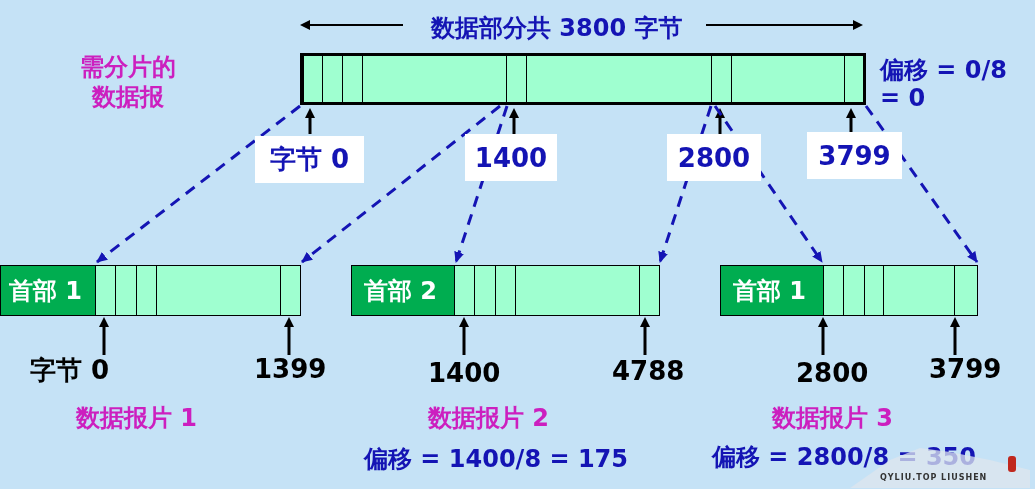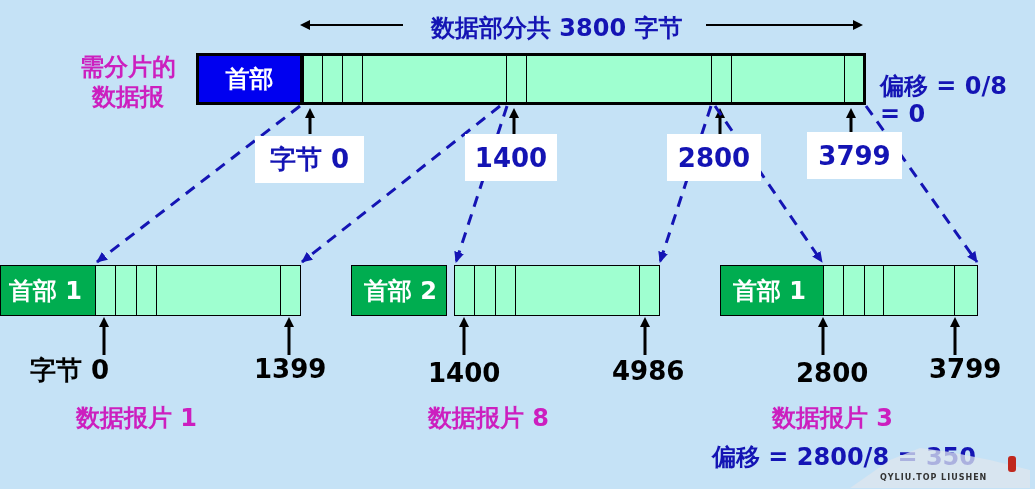--- a/index.html
+++ b/index.html
@@ -5,21 +5,21 @@
   html, body { margin: 0; padding: 0; }
   body { width: 1035px; height: 489px; background: #c5e2f6; overflow: hidden; position: relative;
          font-family: "DejaVu Sans", "Liberation Sans", sans-serif; }
   #stage { position: absolute; left: 0; top: 0; width: 1035px; height: 489px; }
   .abs { position: absolute; white-space: nowrap; font-weight: bold; line-height: 1; }
   .blue { color: #1414b4; }
   .magenta { color: #cc1fbf; }
   .black { color: #000; }
   .title { left: 415px; top: 16px; font-size: 24px; margin-left: 16px; }
   .orig-label { left: 72px; top: 52px; font-size: 24px; line-height: 30px; text-align: center; width: 112px; }
-  .offset-main { left: 880px; top: 56px; font-size: 24px; line-height: 28px; margin-top: 16px; }
+  .offset-main { left: 880px; top: 56px; font-size: 24px; line-height: 28px; }
   .seg { position: absolute; box-sizing: border-box; }
   .hdr-main { left: 196px; top: 53px; width: 104px; height: 52px; background: #0000f0; border: 3px solid #000; border-right: none;
               display: flex; align-items: center; justify-content: center; font-size: 24px; font-weight: bold; color: #fff; }
   .body-main { left: 300px; top: 53px; width: 566px; height: 52px; background: #9fffd0; border: 3px solid #000; }
   .div-line { position: absolute; top: 0; bottom: 0; width: 1px; background: #000; }
   .label-box { position: absolute; background: #fff; display: flex; align-items: center; justify-content: center;
                font-size: 26px; font-weight: bold; color: #1414b4; }
   .frag-hdr { position: absolute; background: #00ad50; border: 1px solid #000; box-sizing: border-box;
               display: flex; align-items: center; padding-left: 8px; font-size: 24px; font-weight: bold; color: #fff; height: 51px; top: 265px; }
   .frag-body { position: absolute; background: #9fffd0; border: 1px solid #000; box-sizing: border-box; height: 51px; top: 265px; }
@@ -74,21 +74,20 @@
     </g>
   </svg>
 
   <div class="abs blue title">数据部分共 3800 字节</div>
 
   <div class="abs magenta orig-label">
     <div>需分片的</div>
     <div>数据报</div>
   </div>
 
-  <div class="seg hdr-main">首部</div>
   <div class="seg body-main">
     <div class="div-line" style="left:0px"></div>
     <div class="div-line" style="left:19px"></div>
     <div class="div-line" style="left:39px"></div>
     <div class="div-line" style="left:59px"></div>
     <div class="div-line" style="left:203px"></div>
     <div class="div-line" style="left:223px"></div>
     <div class="div-line" style="left:408px"></div>
     <div class="div-line" style="left:428px"></div>
     <div class="div-line" style="left:541px"></div>
@@ -108,30 +107,31 @@
   <div class="frag-body" style="left:95px;width:206px;">
     <div class="div-line" style="left:19px"></div>
     <div class="div-line" style="left:40px"></div>
     <div class="div-line" style="left:60px"></div>
     <div class="div-line" style="left:184px"></div>
   </div>
   <div class="abs black num" style="left:30px;top:357px;">字节 0</div>
   <div class="abs black num" style="left:254px;top:356px;text-align:center;">1399</div>
   <div class="abs magenta frag-name" style="left:76px;top:406px;">数据报片 1</div>
 
-  <div class="frag-hdr" style="left:351px;width:96px;padding-left:12px;">首部 2</div>
+  <div class="frag-hdr" style="left:351px;width:104px;padding-left:12px;">首部 2</div>
   <div class="frag-body" style="left:454px;width:206px;">
     <div class="div-line" style="left:19px"></div>
     <div class="div-line" style="left:40px"></div>
     <div class="div-line" style="left:60px"></div>
     <div class="div-line" style="left:184px"></div>
   </div>
   <div class="abs black num" style="left:428px;top:360px;">1400</div>
-  <div class="abs black num" style="left:612px;top:358px;">4986</div>
-  <div class="abs magenta frag-name" style="left:428px;top:406px;">数据报片 8</div>
+  <div class="abs black num" style="left:612px;top:358px;">4788</div>
+  <div class="abs magenta frag-name" style="left:428px;top:406px;">数据报片 2</div>
+  <div class="abs blue frag-off" style="left:364px;top:447px;">偏移 = 1400/8 = 175</div>
 
   <div class="frag-hdr" style="left:720px;width:104px;padding-left:12px;">首部 1</div>
   <div class="frag-body" style="left:823px;width:155px;">
     <div class="div-line" style="left:19px"></div>
     <div class="div-line" style="left:40px"></div>
     <div class="div-line" style="left:59px"></div>
     <div class="div-line" style="left:130px"></div>
   </div>
   <div class="abs black num" style="left:796px;top:360px;">2800</div>
   <div class="abs black num" style="left:929px;top:356px;">3799</div>

